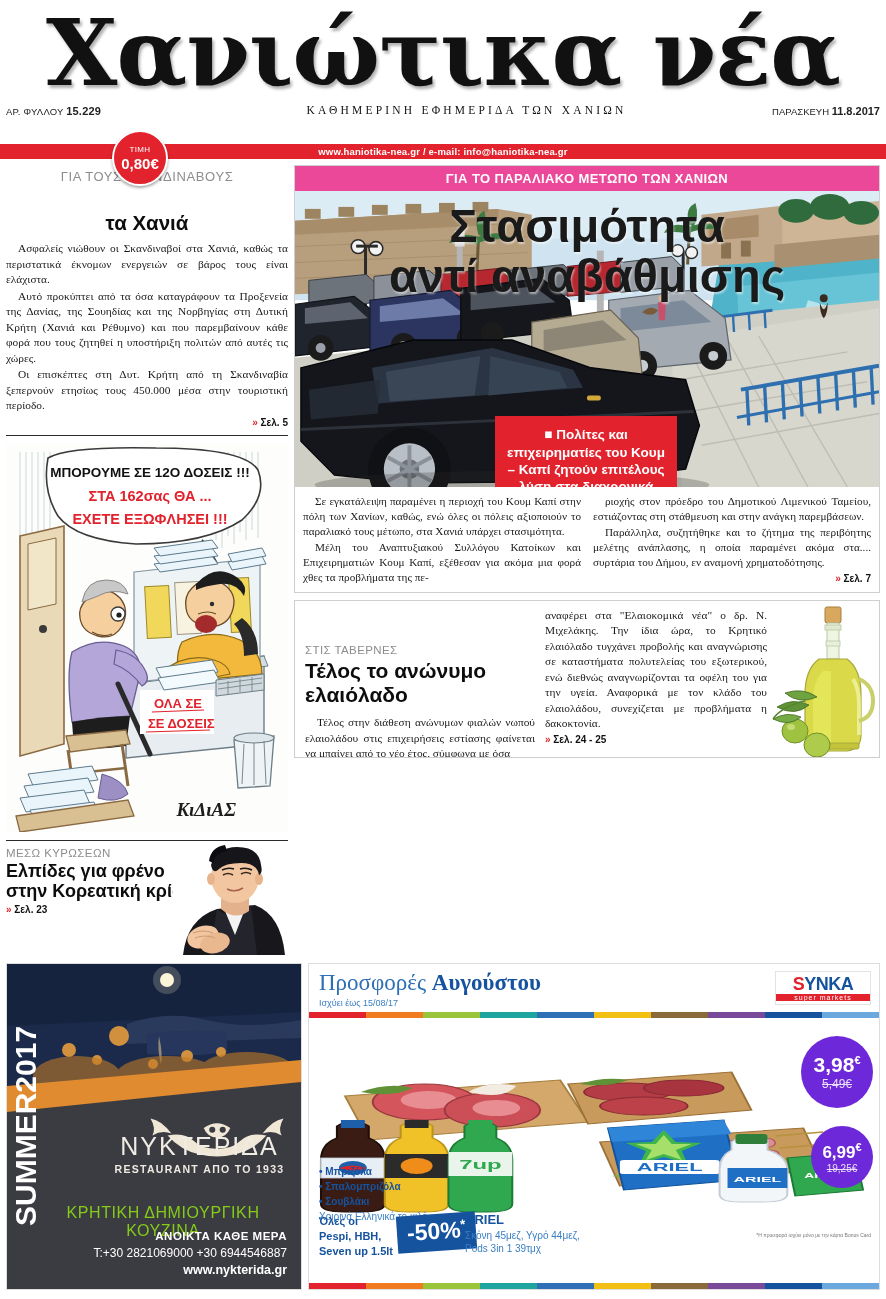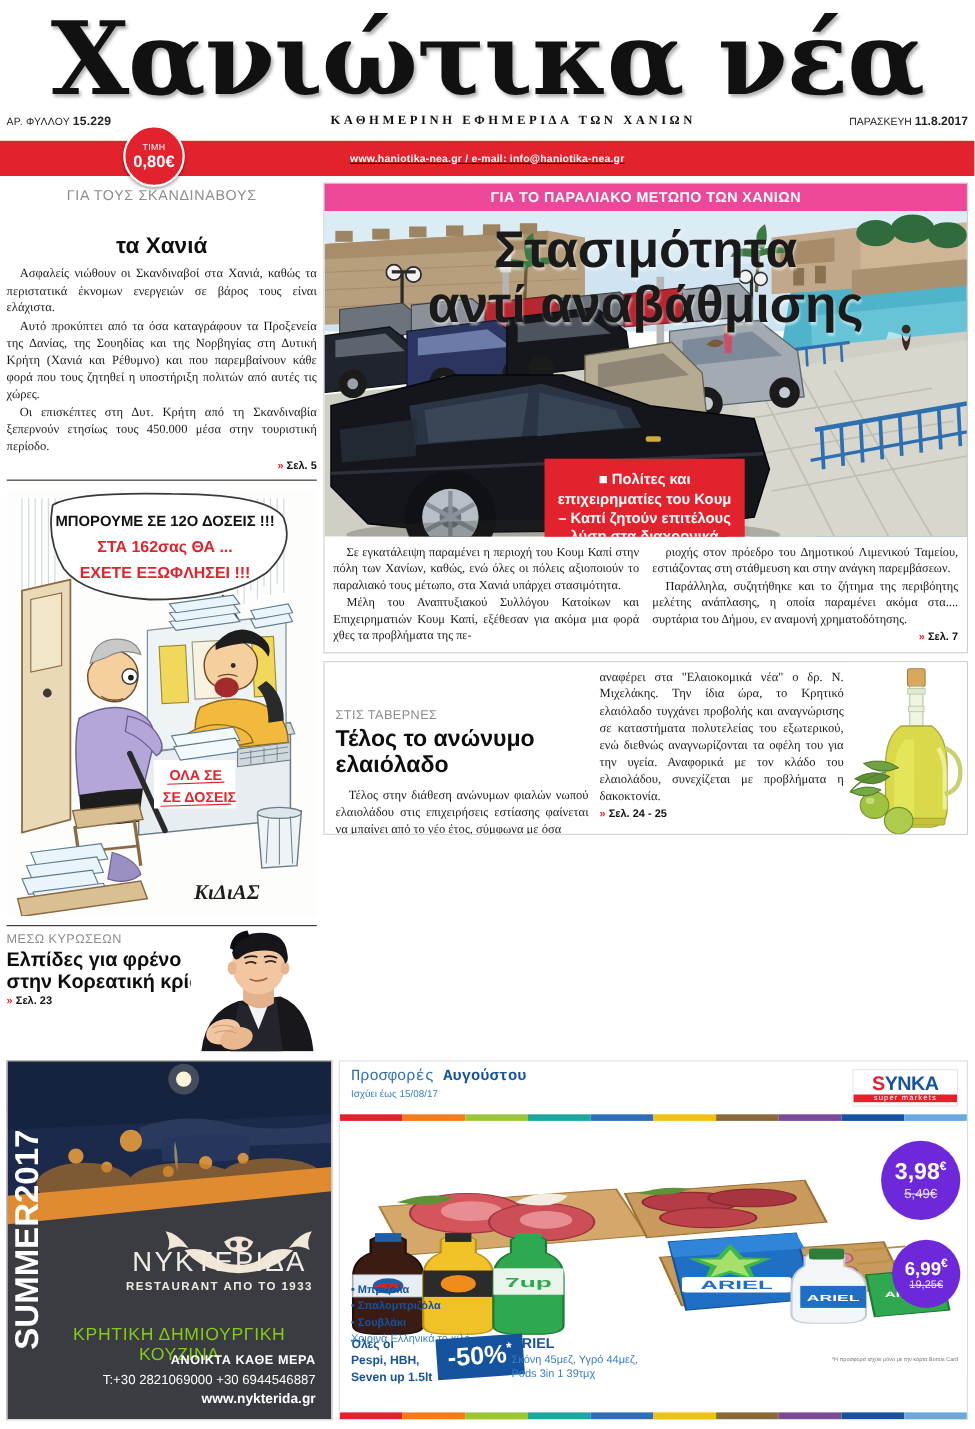--- a/index.html
+++ b/index.html
@@ -39,29 +39,29 @@
   .dateline {
     position: absolute; right: 6px; top: 2px;
     font-family: "Liberation Sans", sans-serif;
     font-size: 9.5px; color: #222;
   }
   .dateline b { font-size: 11px; }
   .subtitle {
     text-align: center;
     font-family: "Liberation Serif", serif;
     font-size: 11.5px; letter-spacing: 3.2px; color: #111;
-    font-weight: 700;
+    font-weight: 400;
     padding-top: 1px;
     padding-left: 47px;
   }
   .redbar {
     position: relative;
-    height: 32px; background: #e2222c;
-    margin-top: 3px;
-    display: flex; align-items: center; justify-content: center; text-decoration: underline;
+    height: 15px; background: #e2222c;
+    margin-top: 19px;
+    display: flex; align-items: center; justify-content: center;
   }
   .redbar .urlline {
     font-family: "Liberation Sans", sans-serif;
     font-size: 9.5px; font-weight: 700; color: #fff; letter-spacing: .2px;
   }
   .price-badge {
     position: absolute; left: 112px; top: -14px;
     width: 56px; height: 56px; border-radius: 50%;
     background: #e2222c; border: 2.5px solid #fff;
     box-shadow: 0 2px 3px rgba(0,0,0,.35);
@@ -268,21 +268,21 @@
   }
   .nyk-web {
     position:absolute; right: 14px; top: 299px; text-align:right;
     font-family:"Liberation Sans", sans-serif; font-weight:700; font-size: 12.5px; color:#fff;
   }
 
   .synka-head {
     position:relative; height: 48px; padding: 6px 8px 0 10px;
   }
   .synka-offers {
-    font-family:Liberation Mono, monospace; font-size: 14px; color:#2f6fb5;
+    font-family:Liberation Serif, serif; font-size: 23px; color:#2f6fb5;
   }
   .synka-offers b { color:#15539e; }
   .synka-valid {
     font-family:"Liberation Sans", sans-serif; font-size:9px; color:#3a7ec2; padding-top:2px;
   }
   .synka-logo {
     position:absolute; right: 8px; top: 7px; width: 96px; height: 34px;
     background:#fff; border:1px solid #e3e3e3;
     display:flex; flex-direction:column; align-items:center; justify-content:center;
   }

